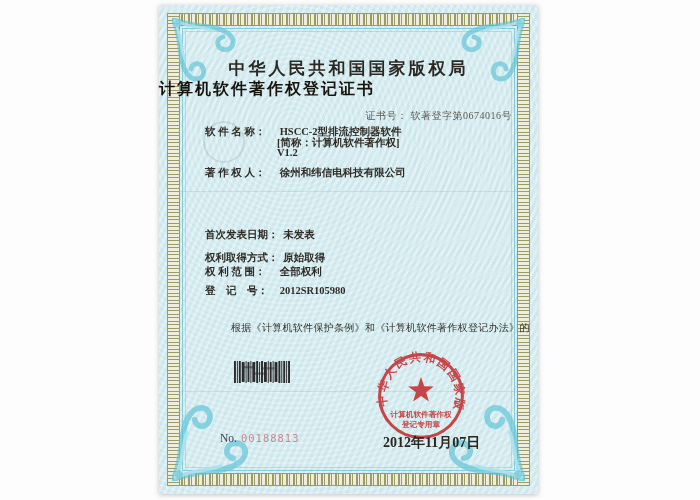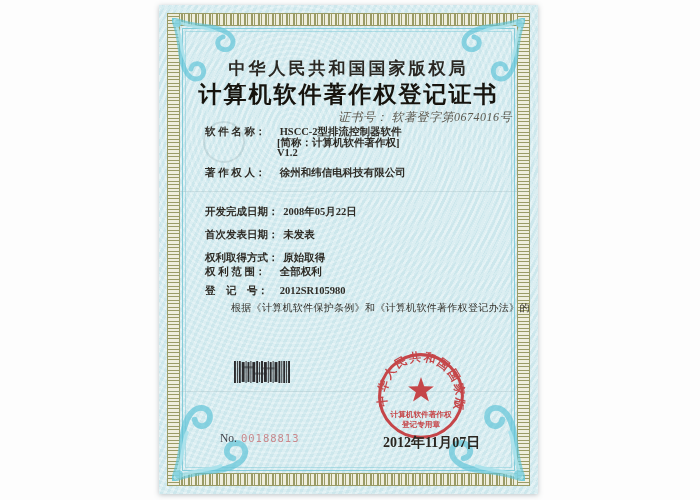--- a/index.html
+++ b/index.html
@@ -37,26 +37,26 @@
   .flourish{position:absolute;width:70px;height:70px;opacity:0.9;}
   .fl-tl{left:13px;top:13px;}
   .fl-tr{right:13px;top:13px;transform:scaleX(-1);}
   .fl-bl{left:13px;bottom:13px;width:84px;height:84px;transform:scaleY(-1);}
   .fl-br{right:13px;bottom:13px;width:84px;height:84px;transform:scale(-1,-1);}
   .authority{
     position:absolute;top:52px;left:0;width:100%;text-align:center;
     font-size:17px;font-weight:700;letter-spacing:3px;color:#2b2823;white-space:nowrap;
   }
   .cert-title{
-    position:absolute;top:74px;left:0;width:100%;text-align:center;
-    font-size:23px;font-weight:800;letter-spacing:2px;color:#17140e;white-space:nowrap;
+    position:absolute;top:74px;left:0;width:100%;
+    font-size:16px;font-weight:800;letter-spacing:2px;color:#17140e;white-space:nowrap;
   }
   .certno{
-    position:absolute;top:104px;right:26px;font-size:12px;color:#5c584e;
-    letter-spacing:0.5px;white-space:nowrap;font-style:italic;
+    position:absolute;top:104px;right:26px;font-size:10px;color:#5c584e;
+    letter-spacing:0.5px;white-space:nowrap;
   }
   .row{position:absolute;left:46px;white-space:nowrap;font-size:10.5px;font-weight:600;color:#2e2b25;}
   .row .lbl{display:inline-block;min-width:70px;}
   .val-line{position:absolute;left:118px;white-space:nowrap;font-size:10.5px;font-weight:600;color:#2e2b25;}
   .row .val{margin-left:2px;text-align:right;}
   .stmt{position:absolute;white-space:nowrap;font-size:10px;font-weight:500;color:#33302a;letter-spacing:0.3px;}
   .barcode{position:absolute;left:75px;top:356px;width:56px;height:22px;}
   .serial{position:absolute;left:61px;top:427px;font-size:11.5px;color:#3e3e46;white-space:nowrap;}
   .serial .num{
     font-family:"DejaVu Sans Mono","Liberation Mono",monospace;
@@ -132,24 +132,20 @@
       <span class="val">HSCC-2型排流控制器软件</span>
     </div>
     <div class="val-line" style="top:131px">[简称：计算机软件著作权]</div>
     <div class="val-line" style="top:142px">V1.2</div>
 
     <div class="row" style="top:161px">
       <span class="lbl">著 作 权 人：</span>
       <span class="val">徐州和纬信电科技有限公司</span>
     </div>
 
-    <div class="row" style="top:200px">
-      <span class="lbl">开发完成日期：</span>
-      <span class="val">2008年05月22日</span>
-    </div>
 
     <div class="row" style="top:223px">
       <span class="lbl">首次发表日期：</span>
       <span class="val">未发表</span>
     </div>
 
     <div class="row" style="top:246px">
       <span class="lbl">权利取得方式：</span>
       <span class="val">原始取得</span>
     </div>
@@ -157,21 +153,21 @@
     <div class="row" style="top:260px">
       <span class="lbl">权 利 范 围：</span>
       <span class="val">全部权利</span>
     </div>
 
     <div class="row" style="top:279px">
       <span class="lbl">登　记　号：</span>
       <span class="val">2012SR105980</span>
     </div>
 
-    <div class="stmt" style="top:296px;left:72px">根据《计算机软件保护条例》和《计算机软件著作权登记办法》的</div>
+    <div class="stmt" style="top:316px;left:72px">根据《计算机软件保护条例》和《计算机软件著作权登记办法》的</div>
 
     <svg class="barcode" viewBox="0 0 58 21" preserveAspectRatio="none">
       <g fill="#2b2b2e">
         <rect x="0" y="0" width="2" height="21"></rect>
           <rect x="3" y="0" width="1" height="21"></rect>
         <rect x="5" y="0" width="2" height="21"></rect>
           <rect x="8" y="1" width="3" height="19"></rect>
         <rect x="12" y="0" width="1" height="21"></rect>
           <rect x="14" y="1" width="2" height="19"></rect>
         <rect x="17" y="0" width="1" height="21"></rect>

